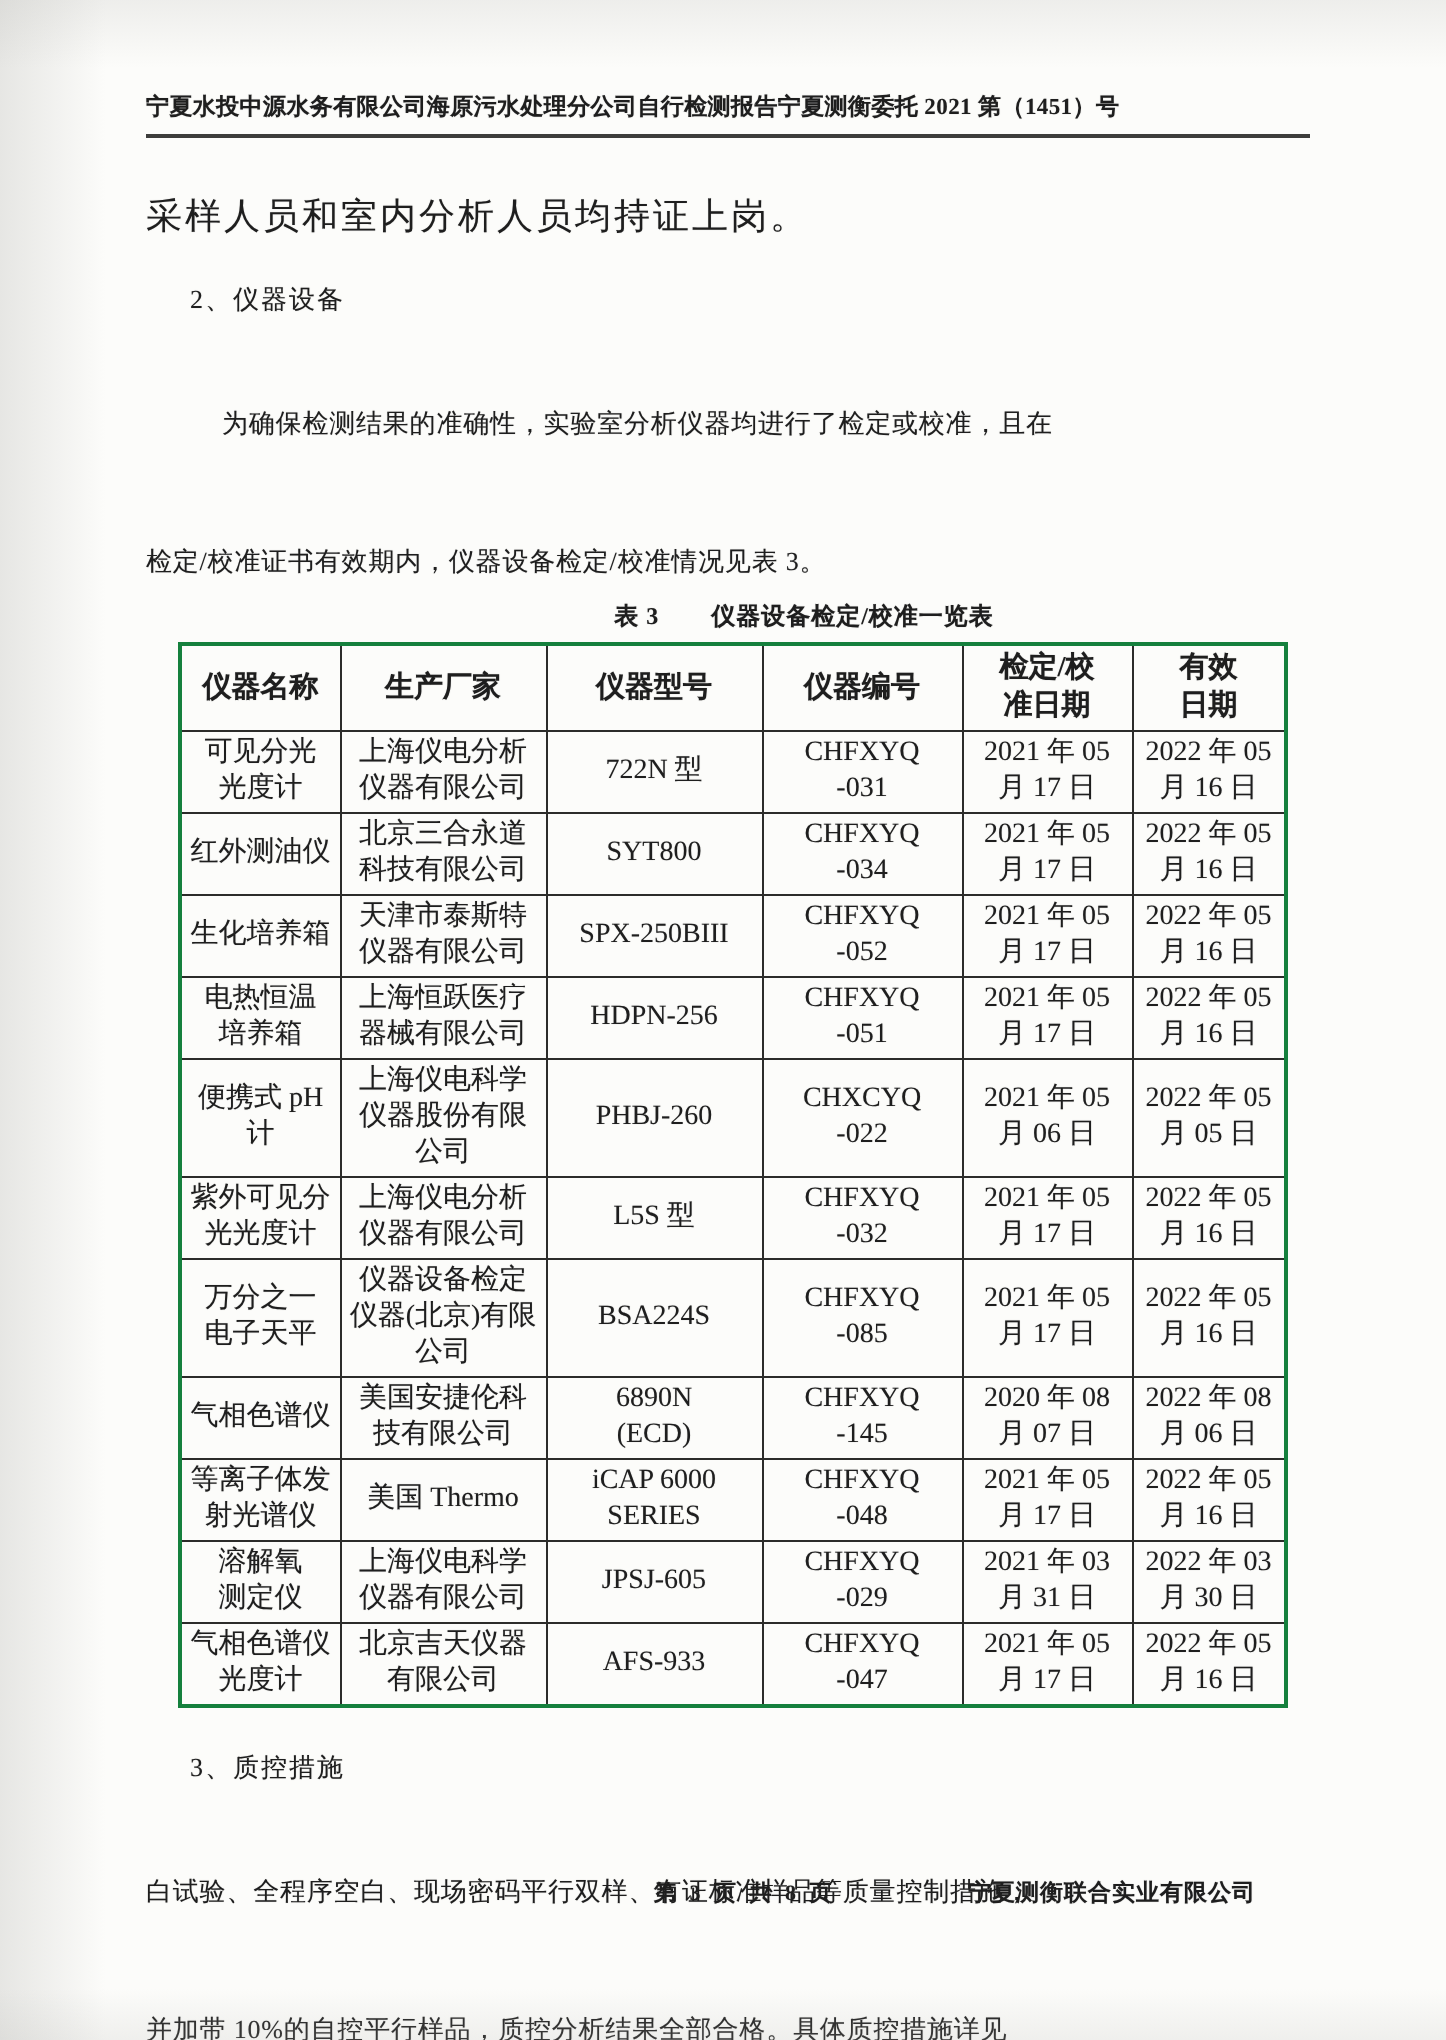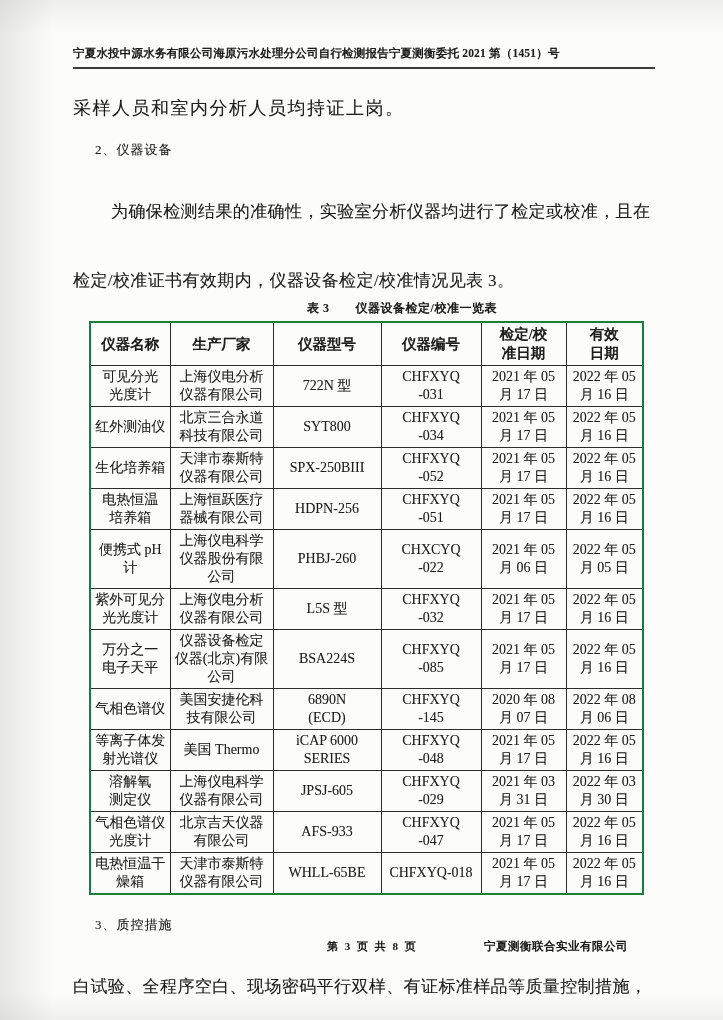--- a/index.html
+++ b/index.html
@@ -48,21 +48,21 @@
     letter-spacing: 1.5px;
   }
   .section-heading {
     margin-top: 21px;
     padding-left: 22px;
     font-size: 13px;
     letter-spacing: 1px;
   }
   .para { margin-top: 9px; }
   .para-line {
-    font-size: 17px;
+    font-size: 13px;
     line-height: 33px;
     letter-spacing: 0.4px;
     margin-top: 36px;
   }
   .para-line.indented { text-indent: 38px; }
   .table-caption {
     margin-top: 3px;
     text-align: center;
     padding-left: 76px;
     font-size: 12px;
@@ -297,32 +297,20 @@
       <td>北京吉天仪器
 有限公司</td>
       <td>AFS-933</td>
       <td>CHFXYQ
 -047</td>
       <td>2021 年 05
 月 17 日</td>
       <td>2022 年 05
 月 16 日</td>
     </tr>
-        <tr>
-      <td>电热恒温干
-燥箱</td>
-      <td>天津市泰斯特
-仪器有限公司</td>
-      <td>WHLL-65BE</td>
-      <td>CHFXYQ-018</td>
-      <td>2021 年 05
-月 17 日</td>
-      <td>2022 年 05
-月 16 日</td>
-    </tr>
       </tbody>
   </table>
 
   <div class="section-heading">3、质控措施</div>
 
   <div class="para">
     <div class="para-line">白试验、全程序空白、现场密码平行双样、有证标准样品等质量控制措施，</div>
     <div class="para-line">并加带 10%的自控平行样品，质控分析结果全部合格。具体质控措施详见</div>
   </div>
 

